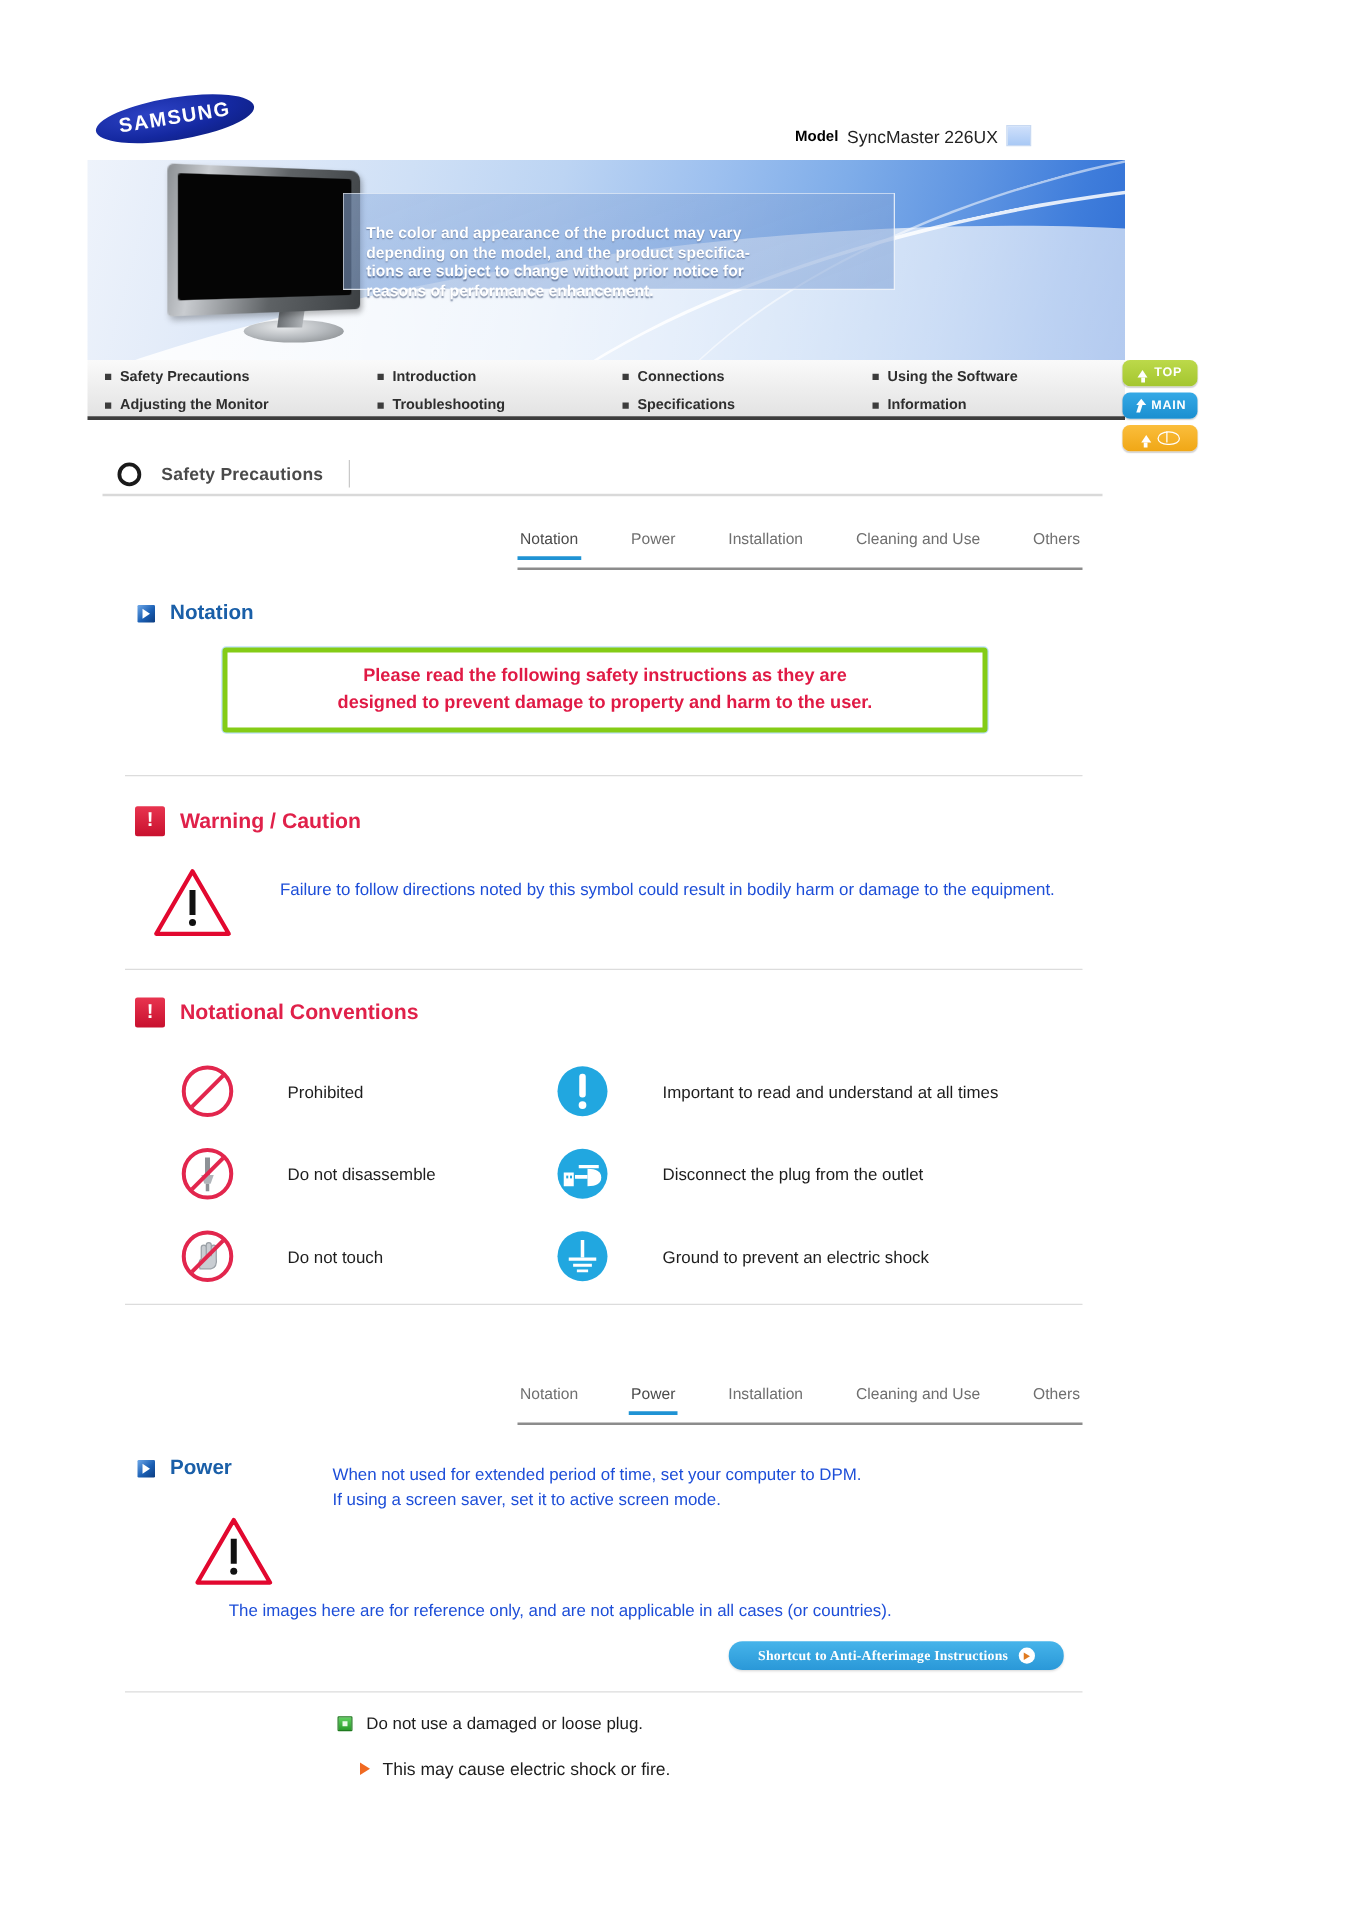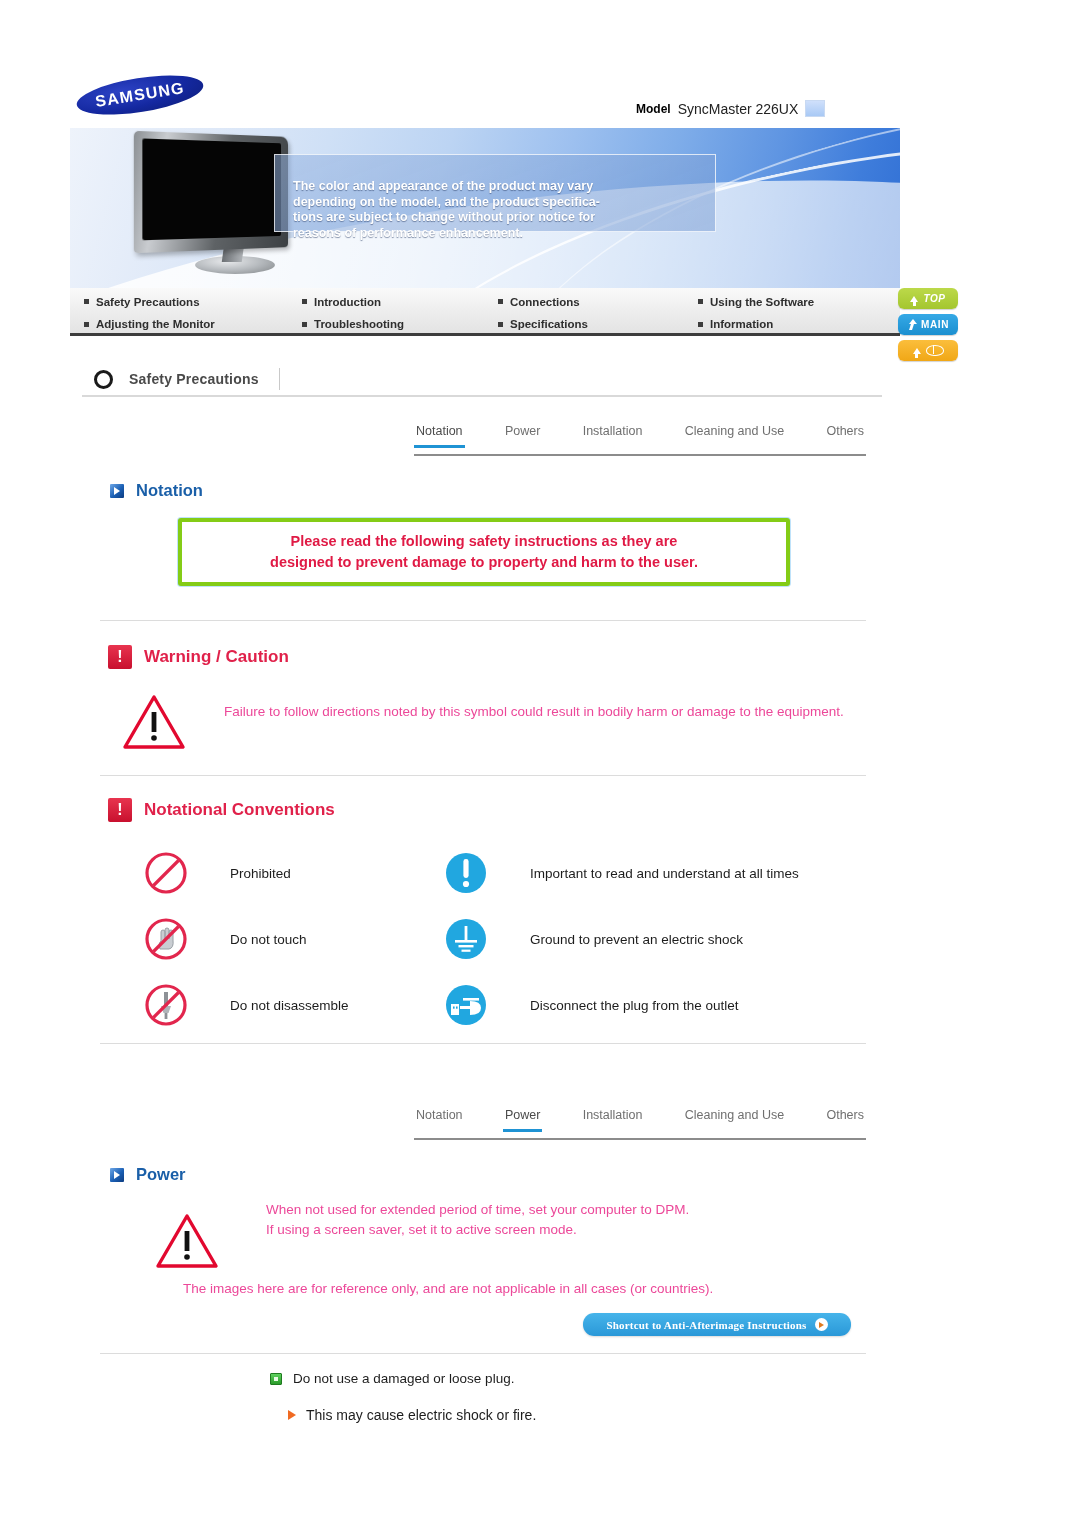--- a/index.html
+++ b/index.html
@@ -215,21 +215,21 @@
     align-items: center;
     justify-content: center;
     gap: 5px;
     margin-bottom: 5px;
     color: #ffffff;
     font-size: 10px;
     font-weight: bold;
     letter-spacing: 0.6px;
     box-shadow: 0 1px 1px rgba(0,0,0,0.18);
   }
-  .sidebtn.top  { background: linear-gradient(180deg,#bcd94a,#a4c62f); font-style: italic; }
+  .sidebtn.top  { background: linear-gradient(180deg,#bcd94a,#a4c62f); }
   .sidebtn.main { background: linear-gradient(180deg,#35a9e6,#1b8fd0); }
   .sidebtn.prev { background: linear-gradient(180deg,#fbbe3c,#f0a716); }
   .arrow-up {
     width: 0; height: 0;
     border-left: 4px solid transparent;
     border-right: 4px solid transparent;
     border-bottom: 6px solid #fff;
     position: relative;
   }
   .arrow-up::after {
@@ -416,21 +416,21 @@
   
   .hr {
     position: absolute;
     height: 1px;
     background: #dcdcdc;
   }
   .para {
     position: absolute;
     font-size: 13.5px;
     line-height: 20px;
-    color: #ec4899;
+    color: #1d4ed8;
   }
 
   
   .conv {
     position: absolute;
     left: 140px;
     top: 840px;
     width: 740px;
   }
   .conv-row {
@@ -703,45 +703,20 @@
       </div>
       <div class="conv-cell right">
         <span class="conv-icon">
           <svg width="46" height="46" viewBox="0 0 46 46">
             <circle cx="23" cy="23" r="20" fill="#21a7e0"></circle>
             <rect x="20.4" y="9" width="5.2" height="19" rx="2.4" fill="#fff"></rect>
             <circle cx="23" cy="34" r="3.1" fill="#fff"></circle>
           </svg>
         </span>
         <span class="conv-label">Important to read and understand at all times</span>
-      </div>
-    </div>
-
-    <div class="conv-row">
-      <div class="conv-cell">
-        <span class="conv-icon">
-          <svg width="46" height="46" viewBox="0 0 46 46">
-            <circle cx="23" cy="23" r="19" fill="#fff" stroke="#e2264d" stroke-width="3.2"></circle>
-            <path d="M17 33 q-2 -6 1 -8 l0 -9 a2 2 0 0 1 4 0 l0 7 l0 -9 a2 2 0 0 1 4 0 l0 9 l0 -7 a2 2 0 0 1 4 0 l0 8 q1 8 -4 9 z" fill="#c9cdd2" stroke="#9aa0a6" stroke-width="1"></path>
-            <line x1="10.5" y1="35.5" x2="35.5" y2="10.5" stroke="#e2264d" stroke-width="3.2"></line>
-          </svg>
-        </span>
-        <span class="conv-label">Do not touch</span>
-      </div>
-      <div class="conv-cell right">
-        <span class="conv-icon">
-          <svg width="46" height="46" viewBox="0 0 46 46">
-            <circle cx="23" cy="23" r="20" fill="#21a7e0"></circle>
-            <rect x="21.6" y="10" width="2.8" height="14" fill="#fff"></rect>
-            <rect x="12" y="24" width="22" height="2.6" fill="#fff"></rect>
-            <rect x="15.5" y="29" width="15" height="2.4" fill="#fff"></rect>
-            <rect x="18.5" y="33.6" width="9" height="2.2" fill="#fff"></rect>
-          </svg>
-        </span>
-        <span class="conv-label">Ground to prevent an electric shock</span>
       </div>
     </div>
 
     <div class="conv-row">
       <div class="conv-cell">
         <span class="conv-icon">
           <svg width="46" height="46" viewBox="0 0 46 46">
             <circle cx="23" cy="23" r="19" fill="#fff" stroke="#e2264d" stroke-width="3.2"></circle>
             <rect x="21" y="10" width="4" height="14" fill="#8d9196"></rect>
             <polygon points="18,24 28,24 25.5,31 20.5,31" fill="#b0b4b9"></polygon>
@@ -759,20 +734,45 @@
             <rect x="10" y="24.5" width="1.6" height="2.2" fill="#21a7e0"></rect>
             <rect x="13" y="24.5" width="1.6" height="2.2" fill="#21a7e0"></rect>
             <rect x="17" y="24" width="10" height="3" fill="#fff"></rect>
             <path d="M27 19 q11 0 11 7 q0 7 -11 7 z" fill="#fff"></path>
             <rect x="20" y="16" width="16" height="2.6" fill="#fff"></rect>
           </svg>
         </span>
         <span class="conv-label">Disconnect the plug from the outlet</span>
       </div>
     </div>
+
+    <div class="conv-row">
+      <div class="conv-cell">
+        <span class="conv-icon">
+          <svg width="46" height="46" viewBox="0 0 46 46">
+            <circle cx="23" cy="23" r="19" fill="#fff" stroke="#e2264d" stroke-width="3.2"></circle>
+            <path d="M17 33 q-2 -6 1 -8 l0 -9 a2 2 0 0 1 4 0 l0 7 l0 -9 a2 2 0 0 1 4 0 l0 9 l0 -7 a2 2 0 0 1 4 0 l0 8 q1 8 -4 9 z" fill="#c9cdd2" stroke="#9aa0a6" stroke-width="1"></path>
+            <line x1="10.5" y1="35.5" x2="35.5" y2="10.5" stroke="#e2264d" stroke-width="3.2"></line>
+          </svg>
+        </span>
+        <span class="conv-label">Do not touch</span>
+      </div>
+      <div class="conv-cell right">
+        <span class="conv-icon">
+          <svg width="46" height="46" viewBox="0 0 46 46">
+            <circle cx="23" cy="23" r="20" fill="#21a7e0"></circle>
+            <rect x="21.6" y="10" width="2.8" height="14" fill="#fff"></rect>
+            <rect x="12" y="24" width="22" height="2.6" fill="#fff"></rect>
+            <rect x="15.5" y="29" width="15" height="2.4" fill="#fff"></rect>
+            <rect x="18.5" y="33.6" width="9" height="2.2" fill="#fff"></rect>
+          </svg>
+        </span>
+        <span class="conv-label">Ground to prevent an electric shock</span>
+      </div>
+    </div>
   </div>
 
   <div class="hr" style="left:100px; top:1043px; width:766px;"></div>
 
   <div class="tabrow" style="left:414px; top:1102px;">
     <span class="tab">Notation</span>
     <span class="tab active">Power</span>
     <span class="tab">Installation</span>
     <span class="tab">Cleaning and Use</span>
     <span class="tab">Others</span>
@@ -784,21 +784,21 @@
   </div>
 
   <div class="tri" style="position:absolute; left:155px; top:1213px;">
     <svg width="64" height="56" viewBox="0 0 64 56">
       <polygon points="32,3 61,53 3,53" fill="#ffffff" stroke="#e2082f" stroke-width="3.4" stroke-linejoin="round"></polygon>
       <rect x="29.6" y="18" width="4.8" height="20" fill="#111"></rect>
       <circle cx="32" cy="44" r="2.8" fill="#111"></circle>
     </svg>
   </div>
 
-  <div class="para" style="left:266px; top:1200px; width:600px;">
+  <div class="para" style="left:266px; top:1170px; width:600px;">
     <span>When not used for extended period of time, set your computer to DPM.</span><br>
     <span>If using a screen saver, set it to active screen mode.</span>
   </div>
 
   <div class="para" style="left:183px; top:1279px; width:700px;">The images here are for reference only, and are not applicable in all cases (or countries).</div>
 
   <div class="shortcut">
     <span class="shortcut-label">Shortcut to Anti-Afterimage Instructions</span>
     <span class="shortcut-play"></span>
   </div>

